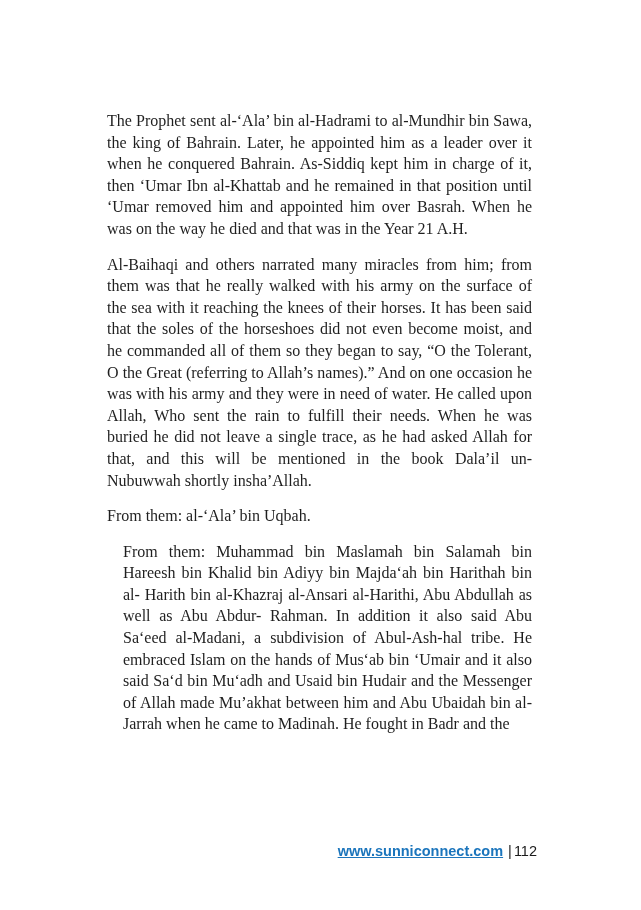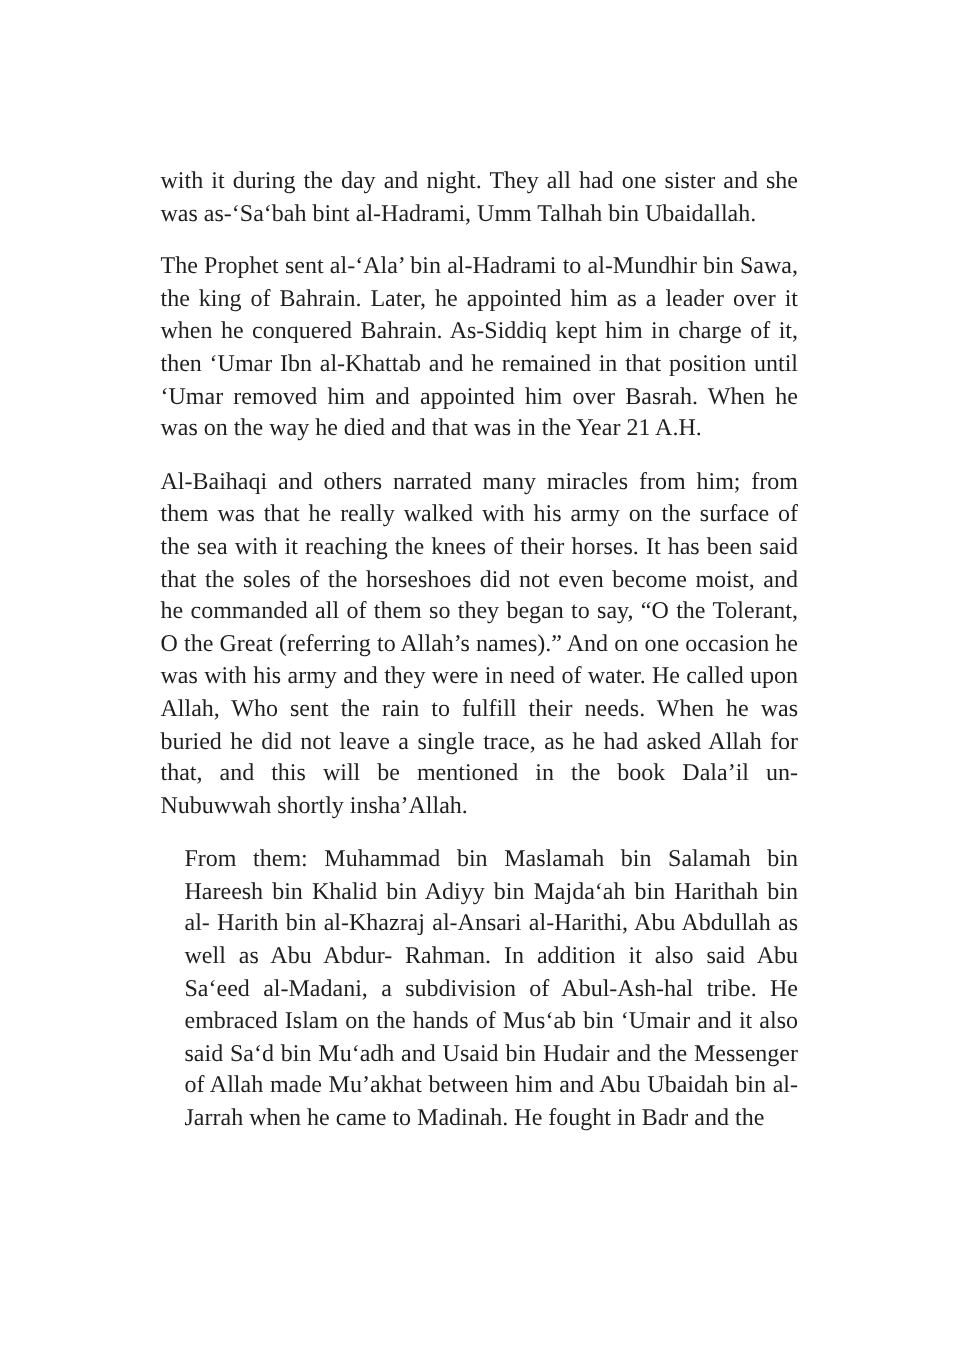--- a/index.html
+++ b/index.html
@@ -57,20 +57,23 @@
   .footer-page {
     font-weight: 400;
   }
 </style>
 </head>
 <body>
 
 <div class="page">
 
   <div class="text-block">
-    <p>with it during the day and night. They all had one sister and she was as-‘Sa‘bah bint al-Hadrami, Umm Talhah bin Ubaidallah.</p>
     <p>The Prophet sent al-‘Ala’ bin al-Hadrami to al-Mundhir bin Sawa, the king of Bahrain. Later, he appointed him as a leader over it when he conquered Bahrain. As-Siddiq kept him in charge of it, then ‘Umar Ibn al-Khattab and he remained in that position until ‘Umar removed him and appointed him over Basrah. When he was on the way he died and that was in the Year 21 A.H.</p>
     <p>Al-Baihaqi and others narrated many miracles from him; from them was that he really walked with his army on the surface of the sea with it reaching the knees of their horses. It has been said that the soles of the horseshoes did not even become moist, and he commanded all of them so they began to say, “O the Tolerant, O the Great (referring to Allah’s names).” And on one occasion he was with his army and they were in need of water. He called upon Allah, Who sent the rain to fulfill their needs. When he was buried he did not leave a single trace, as he had asked Allah for that, and this will be mentioned in the book Dala’il un-Nubuwwah shortly insha’Allah.</p>
+    <p>From them: al-‘Ala’ bin Uqbah.</p>
     <p>From them: Muhammad bin Maslamah bin Salamah bin Hareesh bin Khalid bin Adiyy bin Majda‘ah bin Harithah bin al- Harith bin al-Khazraj al-Ansari al-Harithi, Abu Abdullah as well as Abu Abdur- Rahman. In addition it also said Abu Sa‘eed al-Madani, a subdivision of Abul-Ash-hal tribe. He embraced Islam on the hands of Mus‘ab bin ‘Umair and it also said Sa‘d bin Mu‘adh and Usaid bin Hudair and the Messenger of Allah made Mu’akhat between him and Abu Ubaidah bin al-Jarrah when he came to Madinah. He fought in Badr and the</p>
   </div>
 
+  <div class="footer">
+    <span class="footer-link" style="color: rgb(27, 117, 188);">www.sunniconnect.com</span><span class="footer-sep">|</span><span class="footer-page">112</span>
+  </div>
 
 </div>
 
 </body></html>

